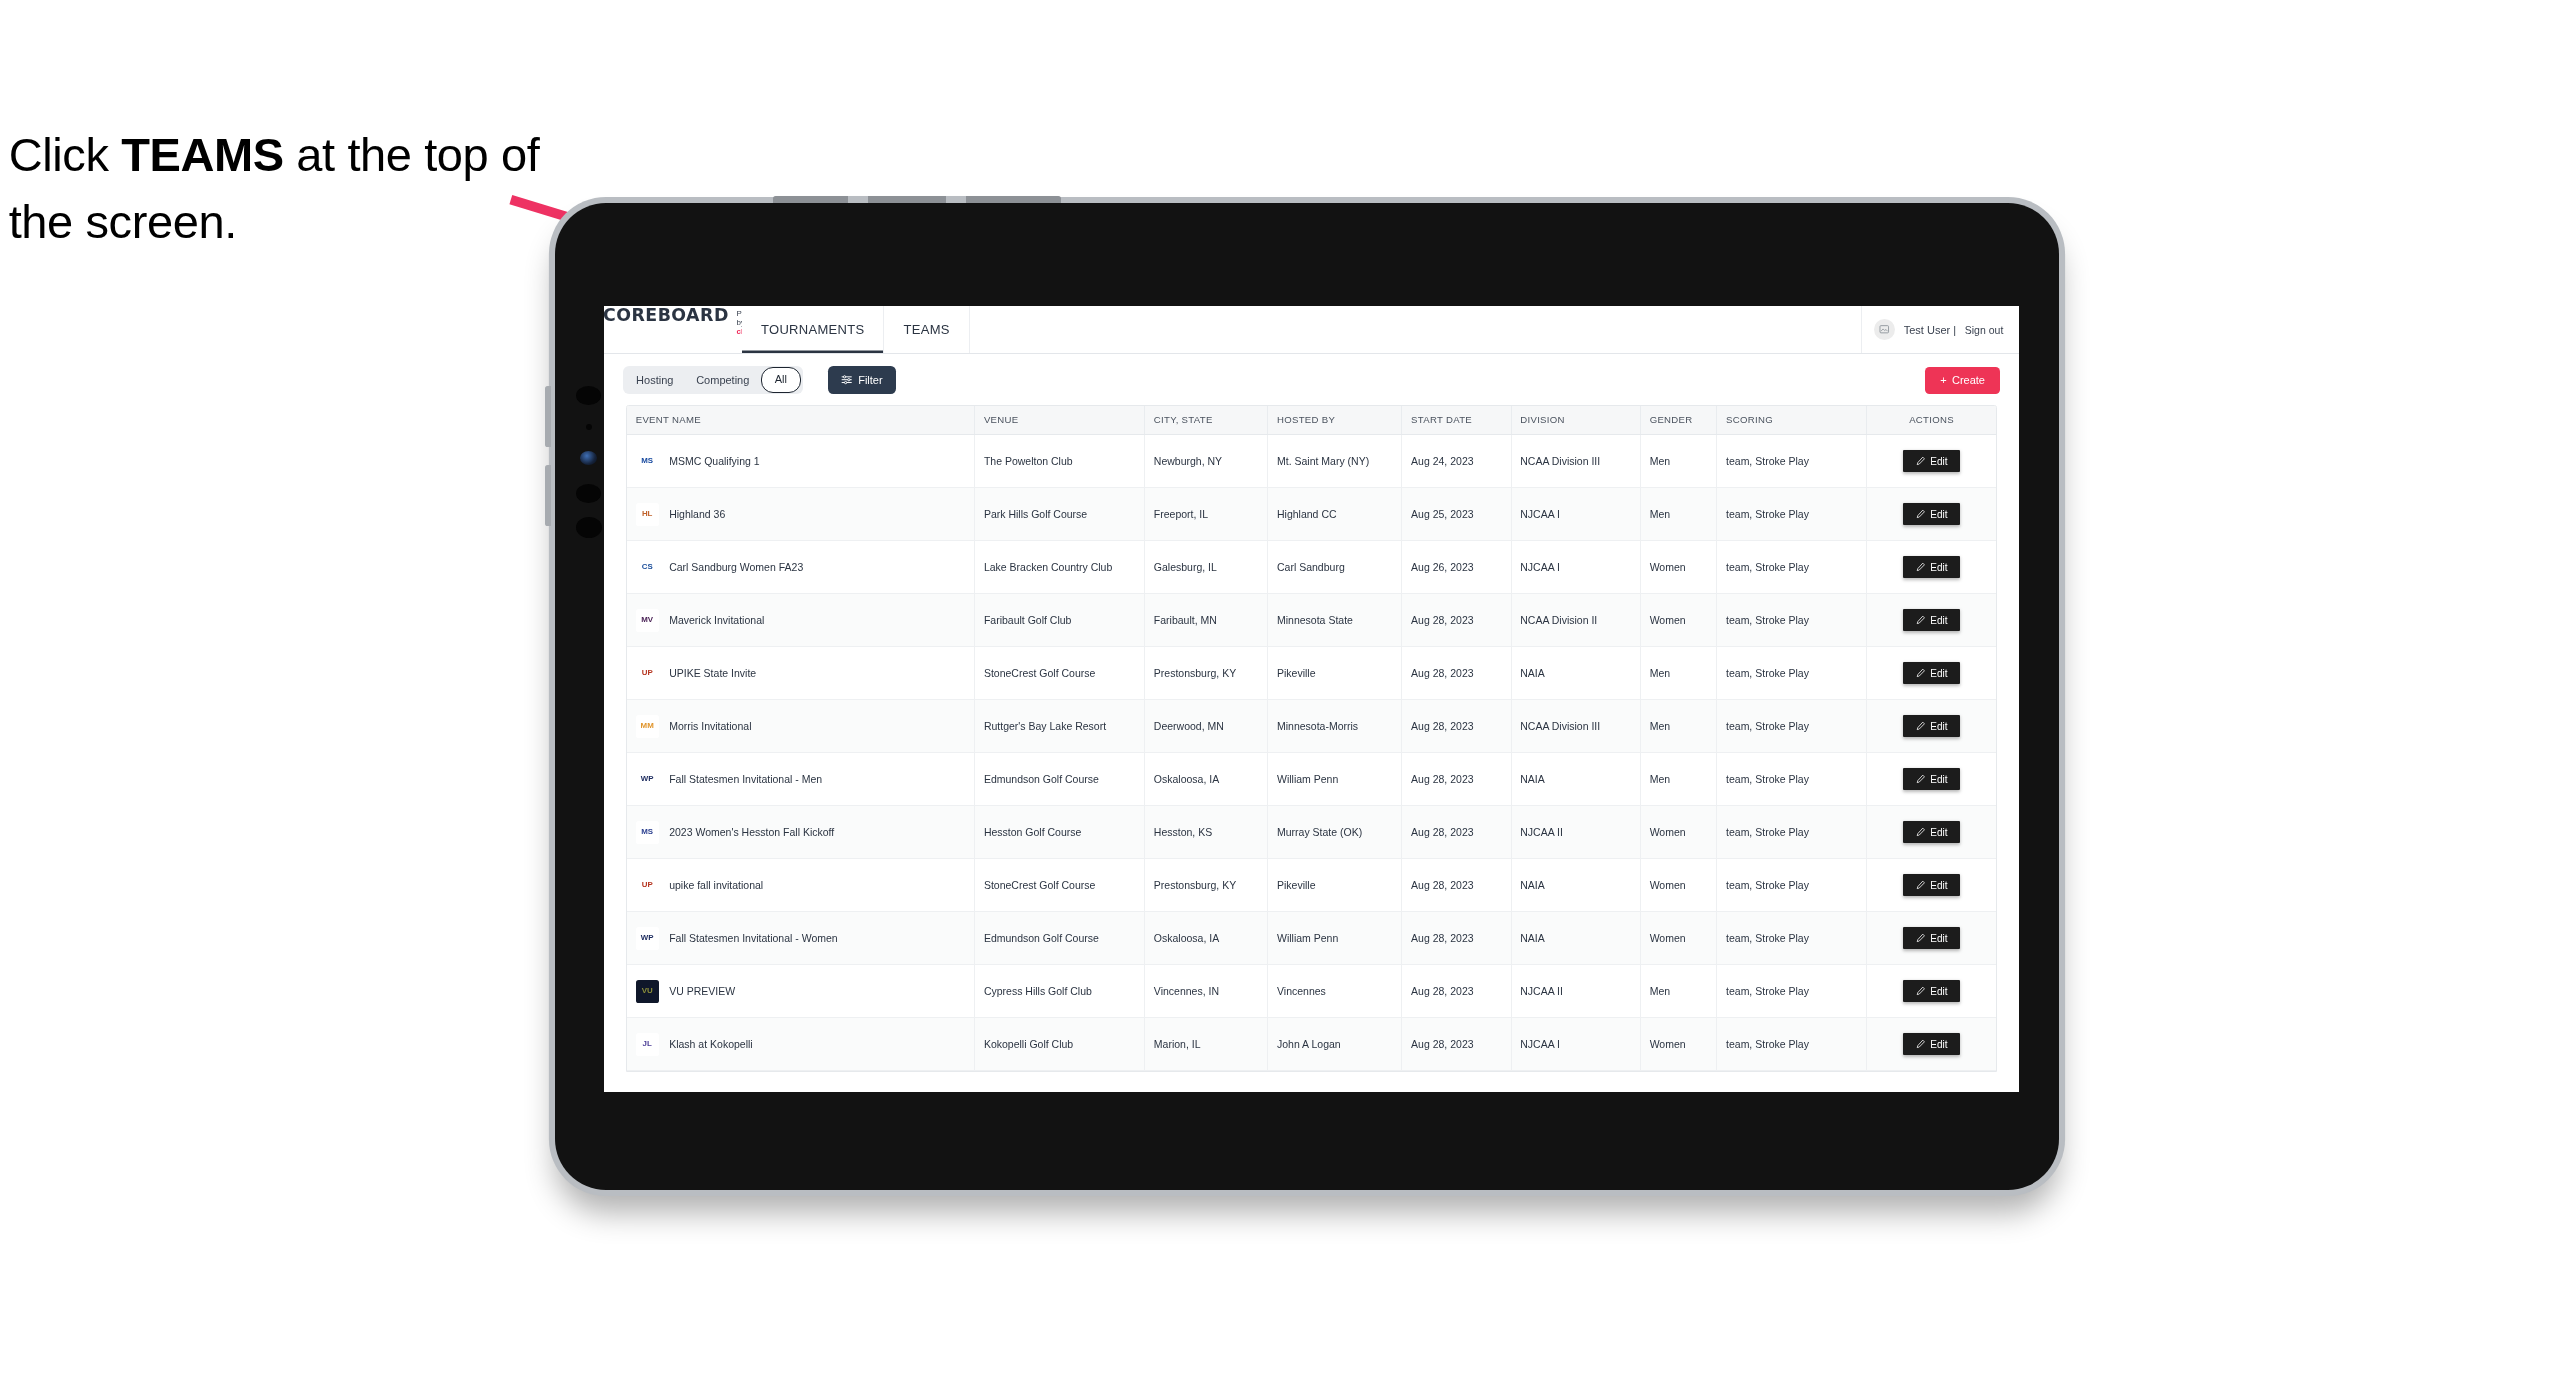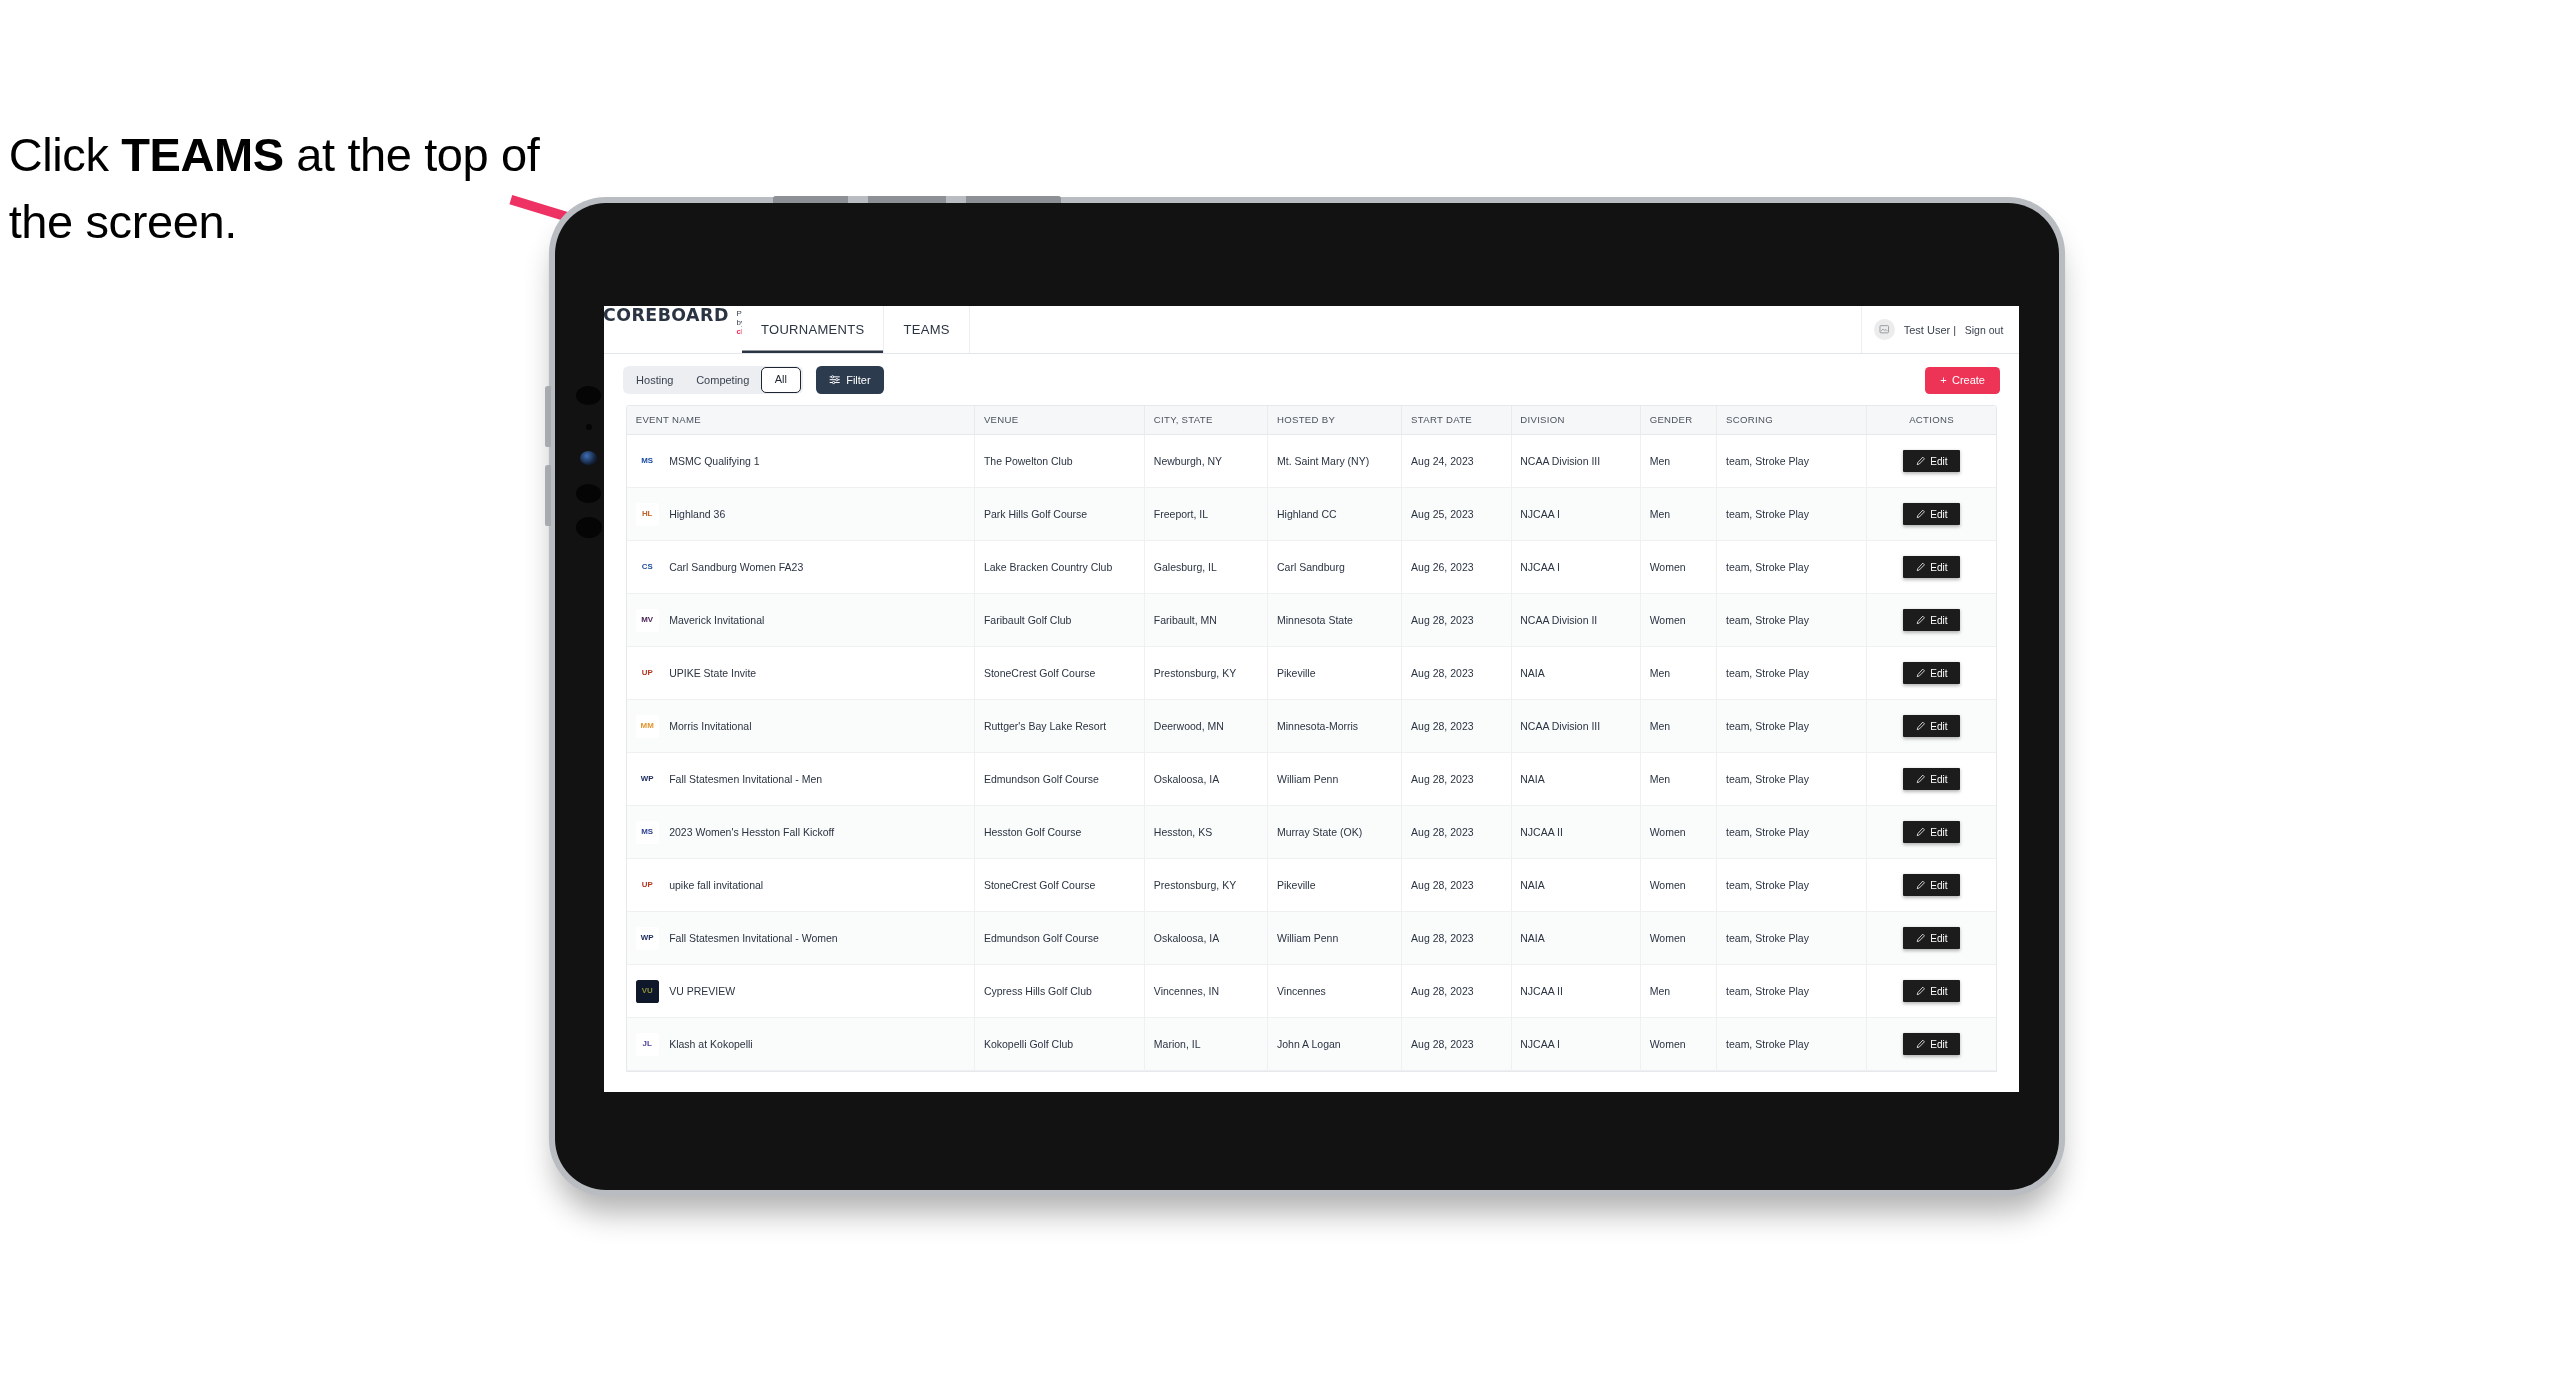--- a/index.html
+++ b/index.html
@@ -41,24 +41,24 @@
   .navtab.active{box-shadow:inset 0 -2.6px 0 #2b3442;}
   #navspacer{flex:1;border-right:0.9px solid #eceef1;}
   #useracct{display:flex;align-items:center;gap:8.7px;padding:0 15.7px 0 12.2px;}
   #avatar{width:21px;height:21px;border-radius:50%;background:#ececec;
           display:flex;align-items:center;justify-content:center;}
   #avatar svg{width:10.5px;height:10.5px;}
   #useracct .uname{font-size:11px;color:#3a4250;}
   #useracct .signout{font-size:10.5px;color:#3a4250;cursor:pointer;}
 
   
-  #toolbar{display:flex;align-items:center;padding:12.2px 19px 10.5px 19px;background:#fff;gap:13px;}
+  #toolbar{display:flex;align-items:center;padding:12.2px 19px 10.5px 19px;background:#fff;gap:25px;}
   #segmented{display:flex;align-items:center;background:#eceef1;border-radius:6.1px;height:28px;padding:0 1.7px;}
   .seg{font-size:11px;color:#3a4250;padding:0 11.4px;line-height:28px;cursor:pointer;}
-  .seg.sel{background:#fff;border:1.3px solid #1d2530;border-radius:5px;line-height:23px;
+  .seg.sel{background:#fff;border:1.3px solid #1d2530;border-radius:12px;line-height:23px;
            height:24.5px;padding:0 13px;font-weight:400;color:#1d2530;}
   #filterbtn{display:flex;align-items:center;gap:6.1px;background:#2d3b4e;color:#fff;
              height:28px;border-radius:5.2px;padding:0 13px;font-size:11px;cursor:pointer;}
   #filterbtn svg{width:11.4px;height:11.4px;}
   #tbspacer{flex:1;}
   #searchbox{width:744px;height:26px;border:0.9px solid #d5d9de;border-radius:3.5px;
              font-size:11px;padding:0 10.5px;color:#1d2530;box-sizing:border-box;background:#fff;
              font-family:"Liberation Sans",sans-serif;}
   #searchbox::placeholder{color:#9aa1aa;}
   #createbtn{display:flex;align-items:center;gap:5.2px;background:#ee3456;color:#fff;height:27px;

